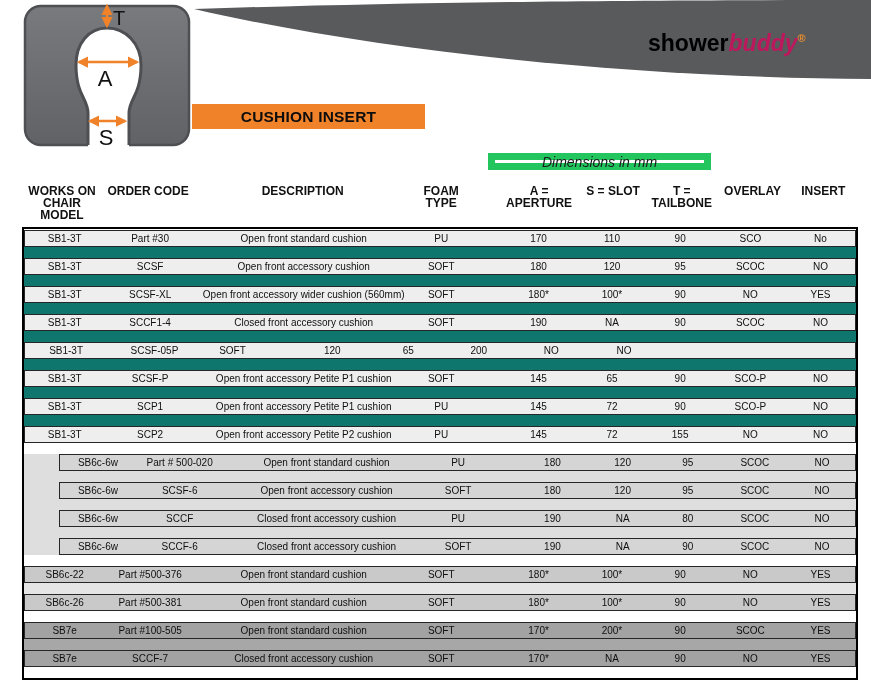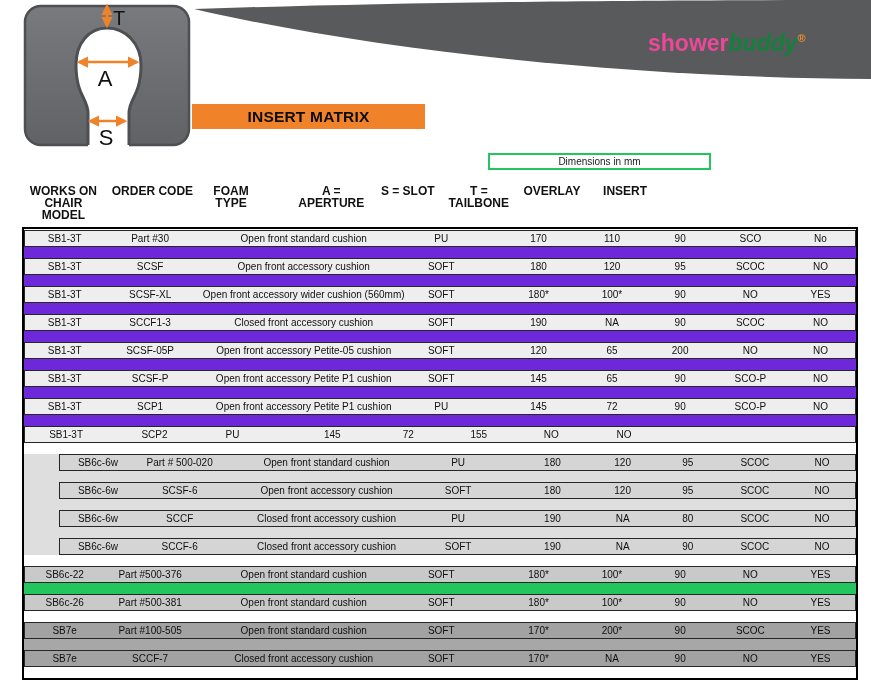--- a/index.html
+++ b/index.html
@@ -4,61 +4,61 @@
 <style>
   * { margin:0; padding:0; box-sizing:border-box; }
   html,body { width:871px; height:700px; background:#ffffff;
               font-family:"Liberation Sans", sans-serif; }
   .page { position:relative; width:871px; height:700px; overflow:hidden; background:#fff; }
 
   
   .banner-svg { position:absolute; left:0; top:0; }
   .logo { position:absolute; left:648px; top:30px; font-size:23px; font-weight:bold;
           white-space:nowrap; z-index:2; }
-  .logo .w { color:#ec4899; }
-  .logo .b { color:#15803d; font-style:italic; }
+  .logo .w { color:#000000; }
+  .logo .b { color:#be185d; font-style:italic; }
   .logo .r { color:#F1912D; font-size:11px; position:relative; top:-9px; font-style:normal; }
 
   
   .cushion-svg { position:absolute; left:0; top:0; z-index:1; }
 
   
   .title-bar { position:absolute; left:192px; top:104px; width:233px; height:25px;
                background:#F0822A; display:flex; align-items:center; justify-content:center;
                font-size:15.5px; font-weight:bold; color:#0d0d0d; letter-spacing:.2px; }
 
   
   .dims-box { position:absolute; left:488px; top:153px; width:223px; height:17px;
-              border:2px solid #22c55e; display:flex; align-items:center; justify-content:center;
-              font-size:10px; color:#1a1a1a; }
+              border:7px solid #22c55e; display:flex; align-items:center; justify-content:center;
+              font-size:14px; color:#1a1a1a;font-style:italic; }
 
   
   .c0{width:9.9%;}  .c1{width:11.4%;} .c2{width:26.9%;} .c3{width:7.4%;}
   .c4{width:9.9%;margin-left:28px;}  .c5{width:8.4%;}  .c6{width:8.6%;}  .c7{width:8.9%;} .c8{width:8.6%;}
 
   .thead { position:absolute; left:22px; top:185px; width:836px; display:flex;
            align-items:flex-start; }
   .thead .hcell { font-size:12px; font-weight:bold; color:#111; text-align:center;
                   line-height:12px; padding:0 2px; }
 
   
   .frame { position:absolute; left:22px; top:227px; width:836px;
            border:2px solid #000; background:#fff; padding:1px 0 0 0; }
   .section { margin-bottom:11px; }
   .section .row { display:flex; align-items:center; height:17px;
                   border:1px solid #262626; margin-bottom:11px; }
   .section .row:last-child { margin-bottom:0; }
   .cell { font-size:10px; color:#0f0f0f; text-align:center; line-height:15px;
           white-space:nowrap; overflow:hidden; }
 
-  .shade-light        { background:#6d28d9; }
+  .shade-light        { background:#0f766e; }
   .shade-light .row   { background:#eeeeee; }
   .shade-medium       { background:#dedede;padding-left:35px; }
   .shade-medium .row  { background:#d5d5d5; }
-  .shade-medium2      { background:#22c55e; }
+  .shade-medium2      { background:#e5e5e5; }
   .shade-medium2 .row { background:#c9c9c9; }
   .shade-dark         { background:#a7a7a7; }
   .shade-dark .row    { background:#a2a2a2; }
 </style>
 </head>
 <body>
 
 <div class="page">
 
   <svg class="banner-svg" width="871" height="90" viewBox="0 0 871 90">
@@ -90,27 +90,28 @@
 
     <line x1="79" y1="62" x2="137" y2="62" stroke="#F0822A" stroke-width="2.5" marker-start="url(#ah)" marker-end="url(#ah)"></line>
 
     <line x1="90" y1="121" x2="125" y2="121" stroke="#F0822A" stroke-width="2.5" marker-start="url(#ah)" marker-end="url(#ah)"></line>
 
     <text x="113" y="25" font-size="20" fill="#111" font-family="Liberation Sans, sans-serif">T</text>
     <text x="105" y="86" font-size="22" fill="#111" text-anchor="middle" font-family="Liberation Sans, sans-serif">A</text>
     <text x="106" y="145" font-size="22" fill="#111" text-anchor="middle" font-family="Liberation Sans, sans-serif">S</text>
   </svg>
 
-  <div class="title-bar">INSERT MATRIX</div>
+  <div class="title-bar">CUSHION INSERT</div>
 
   <div class="dims-box">Dimensions in mm</div>
 
   <div class="thead" id="thead">
       <div class="hcell c0">WORKS ON CHAIR MODEL</div>
       <div class="hcell c1">ORDER CODE</div>
+      <div class="hcell c2">DESCRIPTION</div>
       <div class="hcell c3">FOAM TYPE</div>
       <div class="hcell c4">A = APERTURE</div>
       <div class="hcell c5">S = SLOT</div>
       <div class="hcell c6">T = TAILBONE</div>
       <div class="hcell c7">OVERLAY</div>
       <div class="hcell c8">INSERT</div>
     </div>
 
   <div class="frame" id="table-body">
       <div class="section shade-light">
@@ -142,33 +143,32 @@
           <div class="cell c2">Open front accessory wider cushion (560mm)</div>
           <div class="cell c3">SOFT</div>
           <div class="cell c4">180*</div>
           <div class="cell c5">100*</div>
           <div class="cell c6">90</div>
           <div class="cell c7">NO</div>
           <div class="cell c8">YES</div>
         </div>
         <div class="row">
           <div class="cell c0">SB1-3T</div>
-          <div class="cell c1">SCCF1-3</div>
+          <div class="cell c1">SCCF1-4</div>
           <div class="cell c2">Closed front accessory cushion</div>
           <div class="cell c3">SOFT</div>
           <div class="cell c4">190</div>
           <div class="cell c5">NA</div>
           <div class="cell c6">90</div>
           <div class="cell c7">SCOC</div>
           <div class="cell c8">NO</div>
         </div>
         <div class="row">
           <div class="cell c0">SB1-3T</div>
           <div class="cell c1">SCSF-05P</div>
-          <div class="cell c2">Open front accessory Petite-05 cushion</div>
           <div class="cell c3">SOFT</div>
           <div class="cell c4">120</div>
           <div class="cell c5">65</div>
           <div class="cell c6">200</div>
           <div class="cell c7">NO</div>
           <div class="cell c8">NO</div>
         </div>
         <div class="row">
           <div class="cell c0">SB1-3T</div>
           <div class="cell c1">SCSF-P</div>
@@ -187,20 +187,21 @@
           <div class="cell c3">PU</div>
           <div class="cell c4">145</div>
           <div class="cell c5">72</div>
           <div class="cell c6">90</div>
           <div class="cell c7">SCO-P</div>
           <div class="cell c8">NO</div>
         </div>
         <div class="row">
           <div class="cell c0">SB1-3T</div>
           <div class="cell c1">SCP2</div>
+          <div class="cell c2">Open front accessory Petite P2 cushion</div>
           <div class="cell c3">PU</div>
           <div class="cell c4">145</div>
           <div class="cell c5">72</div>
           <div class="cell c6">155</div>
           <div class="cell c7">NO</div>
           <div class="cell c8">NO</div>
         </div>
       </div>
       <div class="section shade-medium">
         <div class="row">

